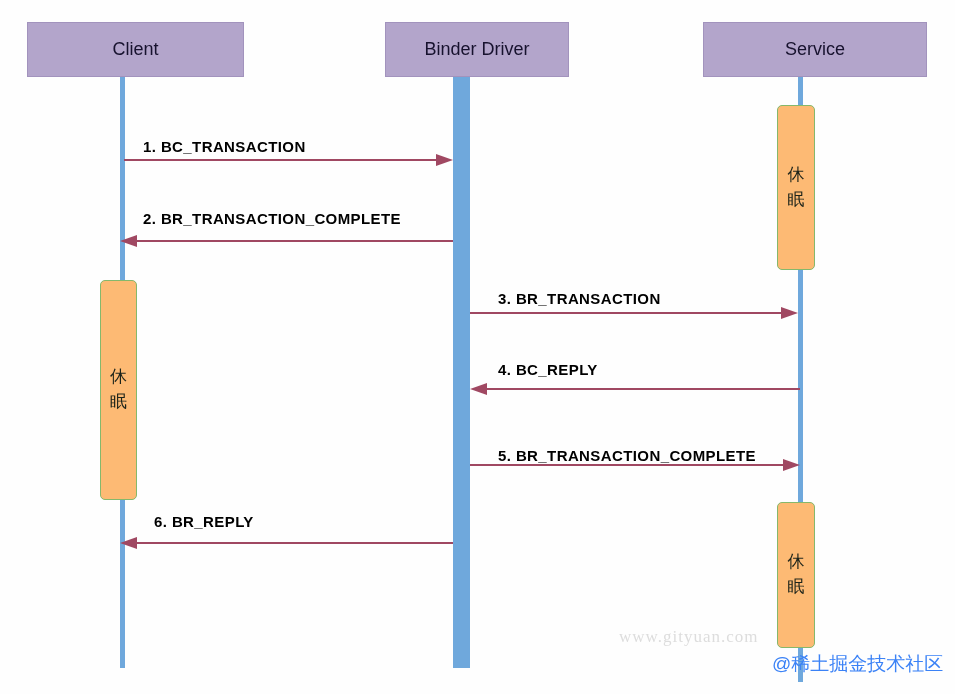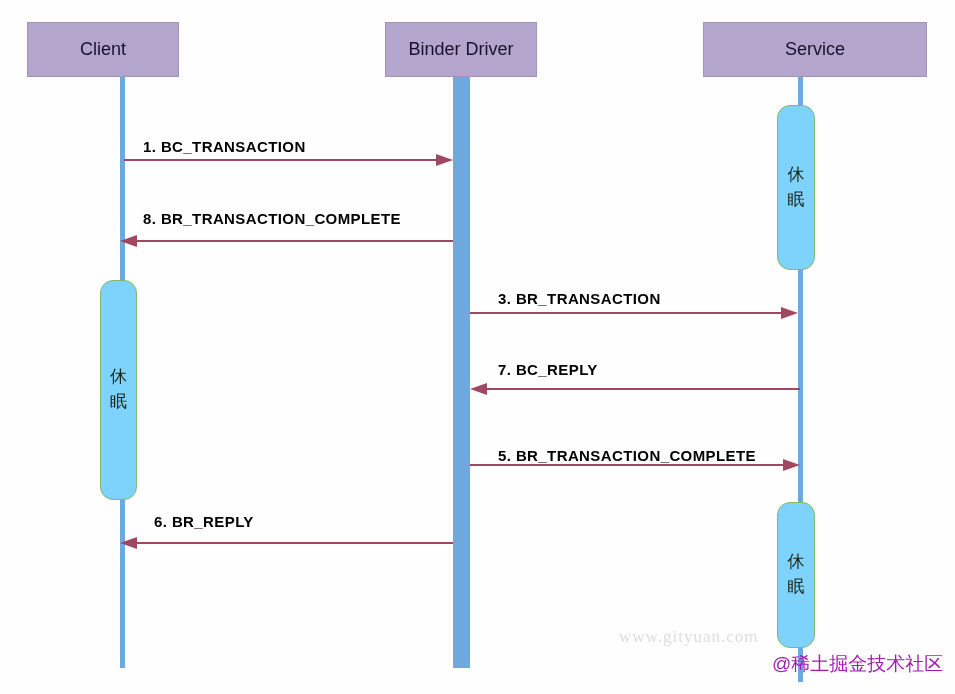--- a/index.html
+++ b/index.html
@@ -22,39 +22,39 @@
     height: 55px;
     background: #b3a5cb;
     border: 1px solid #a293bd;
     display: flex;
     align-items: center;
     justify-content: center;
     font-size: 18px;
     color: #17122e;
     box-sizing: border-box;
   }
-  .participant.client  { left: 27px;  width: 152px; }
-  .participant.binder  { left: 385px; width: 152px; }
+  .participant.client  { left: 27px;  width: 217px; }
+  .participant.binder  { left: 385px; width: 184px; }
   .participant.service { left: 703px; width: 224px; }
 
   
   .lifeline {
     position: absolute;
     background: #6fa8dc;
   }
   .lifeline.client  { left: 120px; top: 77px; width: 5px;  height: 591px; }
   .lifeline.binder  { left: 453px; top: 77px; width: 17px; height: 591px; }
   .lifeline.service { left: 798px; top: 77px; width: 5px;  height: 605px; }
 
   
   .activation {
     position: absolute;
-    background: #7dd3fc;
+    background: #fdba74;
     border: 1px solid #85b86c;
-    border-radius: 13px;
+    border-radius: 5px;
     display: flex;
     align-items: center;
     justify-content: center;
     z-index: 3;
     box-sizing: border-box;
   }
   .activation .vtext {
     display: block;
     width: 1.15em;
     font-size: 17px;
@@ -104,21 +104,21 @@
     color: #dddddd;
     letter-spacing: 1px;
     z-index: 1;
     font-family: Liberation Serif, serif;
   }
   .wm-community {
     position: absolute;
     left: 772px;
     top: 651px;
     font-size: 19px;
-    color: #a21caf;
+    color: #3b82f6;
     z-index: 4;
   }
 </style>
 </head>
 <body>
 
 <div class="stage">
 
   <div class="participant client">
     <span>Client</span>
@@ -141,29 +141,29 @@
     <span class="vtext">休眠</span>
   </div>
   <div class="activation svc-bottom">
     <span class="vtext">休眠</span>
   </div>
 
   <div class="msg-label" style="left:143px; top:138px;">1. BC_TRANSACTION</div>
   <div class="msg-line" style="left:124px; top:159px; width:313px;"></div>
   <div class="msg-head right" style="left:436px; top:154px;"></div>
 
-  <div class="msg-label" style="left:143px; top:210px;">8. BR_TRANSACTION_COMPLETE</div>
+  <div class="msg-label" style="left:143px; top:210px;">2. BR_TRANSACTION_COMPLETE</div>
   <div class="msg-line" style="left:137px; top:240px; width:316px;"></div>
   <div class="msg-head left" style="left:120px; top:235px;"></div>
 
   <div class="msg-label" style="left:498px; top:290px;text-align:right;">3. BR_TRANSACTION</div>
   <div class="msg-line" style="left:470px; top:312px; width:312px;"></div>
   <div class="msg-head right" style="left:781px; top:307px;"></div>
 
-  <div class="msg-label" style="left:498px; top:361px;">7. BC_REPLY</div>
+  <div class="msg-label" style="left:498px; top:361px;">4. BC_REPLY</div>
   <div class="msg-line" style="left:487px; top:388px; width:313px;"></div>
   <div class="msg-head left" style="left:470px; top:383px;"></div>
 
   <div class="msg-label" style="left:498px; top:447px;">5. BR_TRANSACTION_COMPLETE</div>
   <div class="msg-line" style="left:470px; top:464px; width:314px;"></div>
   <div class="msg-head right" style="left:783px; top:459px;"></div>
 
   <div class="msg-label" style="left:154px; top:513px;">6. BR_REPLY</div>
   <div class="msg-line" style="left:137px; top:542px; width:316px;"></div>
   <div class="msg-head left" style="left:120px; top:537px;"></div>

